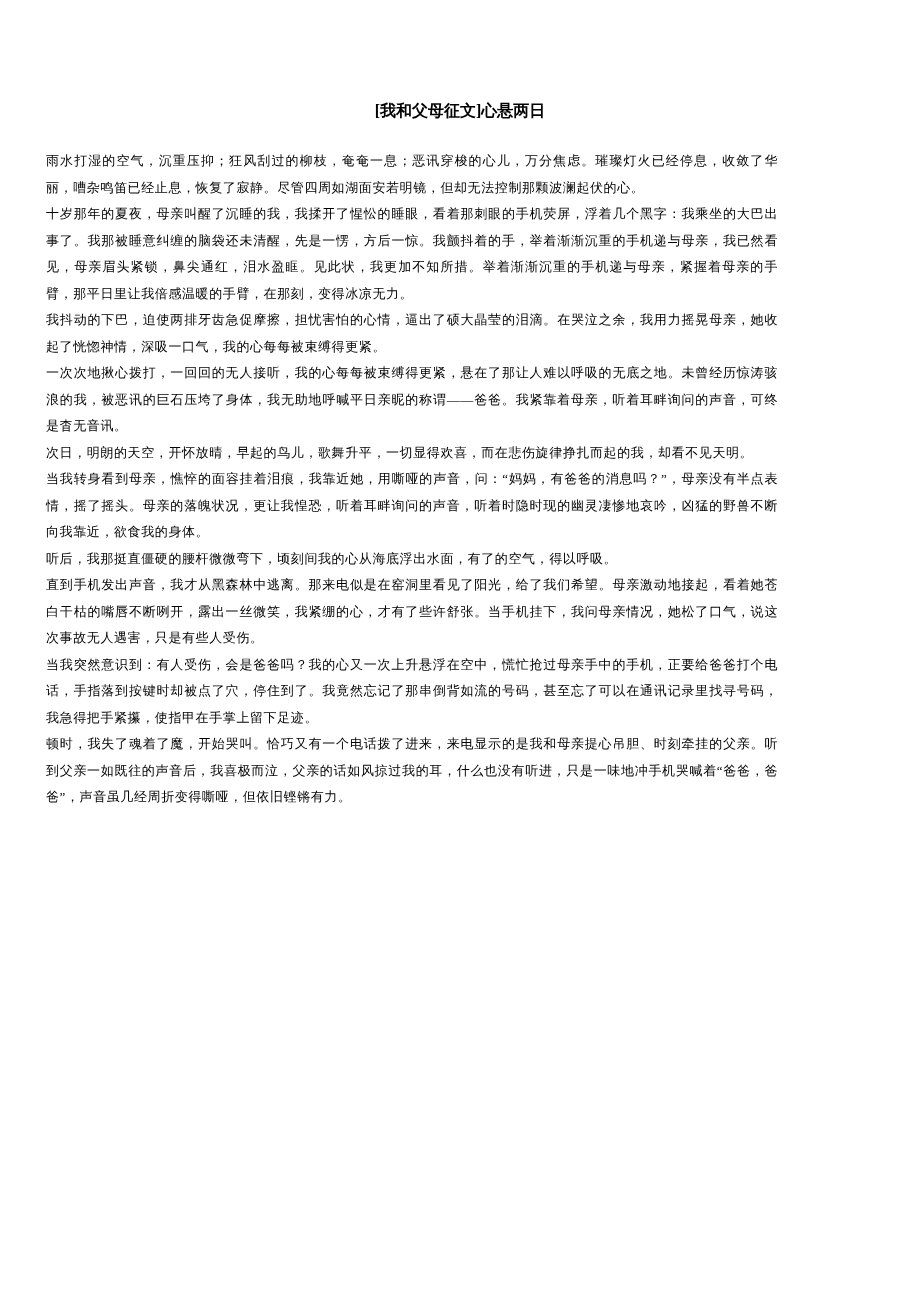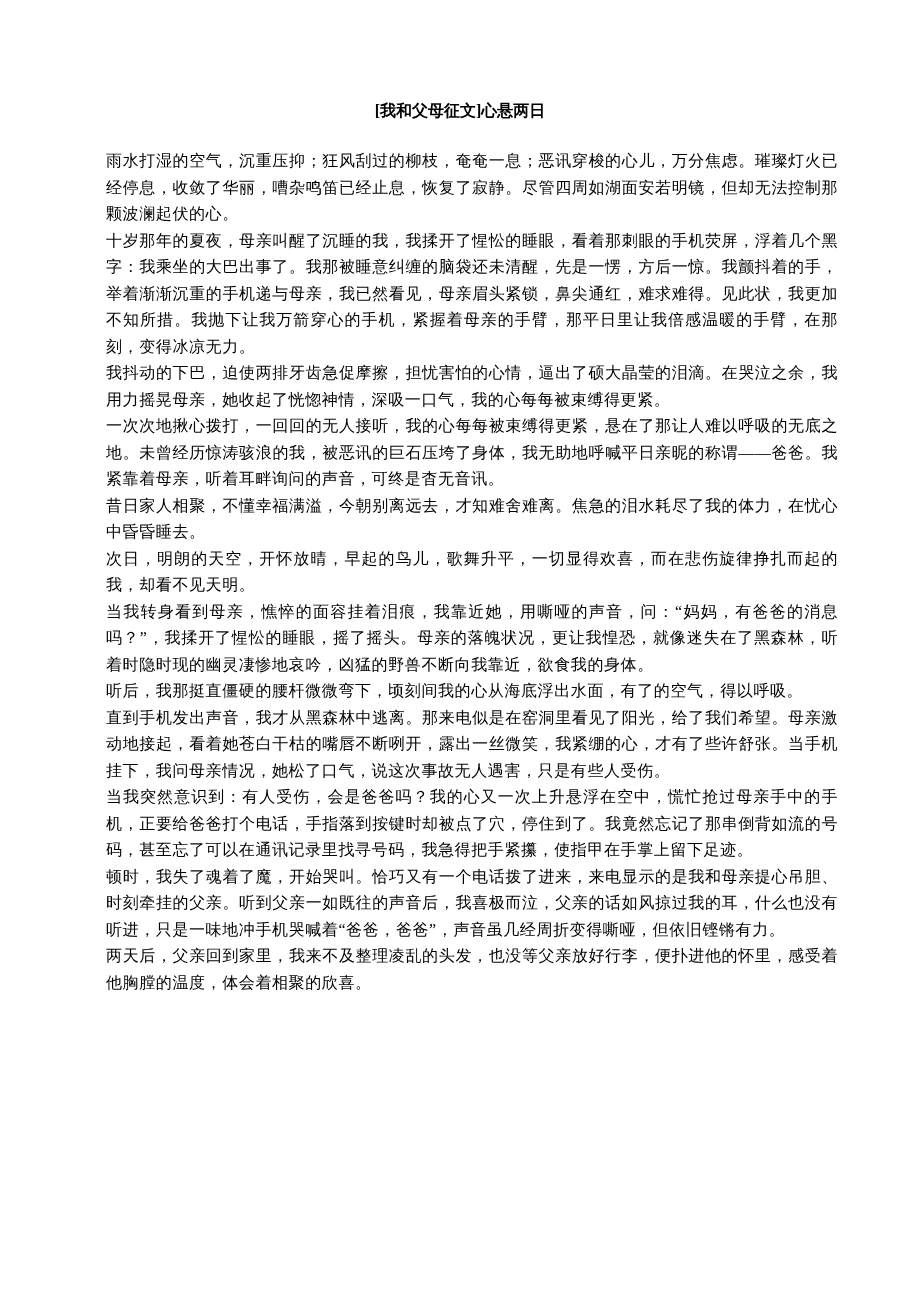--- a/index.html
+++ b/index.html
@@ -21,47 +21,45 @@
     padding-top: 98px;
     width: 920px;
     text-align: center;
     font-size: 16px;
     font-weight: bold;
     line-height: 26px;
     color: #000000;
   }
   .doc-body {
     margin-top: 24px;
-    margin-left: 106px;
+    margin-left: 46px;
     width: 732px;
-    font-size: 16px;
+    font-size: 13px;
     line-height: 26.5px;
     letter-spacing: 0.6px;
     text-align: justify;
     text-justify: inter-ideograph;
     color: #000000;
   }
   .doc-body p.para {
     margin: 0;
     padding: 0;
     text-indent: 0;
   }
 </style>
 </head>
 <body>
 
 <div class="page">
   <h1 class="doc-title">[我和父母征文]心悬两日</h1>
   <div class="doc-body">
       <p class="para">雨水打湿的空气，沉重压抑；狂风刮过的柳枝，奄奄一息；恶讯穿梭的心儿，万分焦虑。璀璨灯火已经停息，收敛了华丽，嘈杂鸣笛已经止息，恢复了寂静。尽管四周如湖面安若明镜，但却无法控制那颗波澜起伏的心。</p>
-      <p class="para">十岁那年的夏夜，母亲叫醒了沉睡的我，我揉开了惺忪的睡眼，看着那刺眼的手机荧屏，浮着几个黑字：我乘坐的大巴出事了。我那被睡意纠缠的脑袋还未清醒，先是一愣，方后一惊。我颤抖着的手，举着渐渐沉重的手机递与母亲，我已然看见，母亲眉头紧锁，鼻尖通红，难求难得。见此状，我更加不知所措。我抛下让我万箭穿心的手机，紧握着母亲的手臂，那平日里让我倍感温暖的手臂，在那刻，变得冰凉无力。</p>
+      <p class="para">十岁那年的夏夜，母亲叫醒了沉睡的我，我揉开了惺忪的睡眼，看着那刺眼的手机荧屏，浮着几个黑字：我乘坐的大巴出事了。我那被睡意纠缠的脑袋还未清醒，先是一愣，方后一惊。我颤抖着的手，举着渐渐沉重的手机递与母亲，我已然看见，母亲眉头紧锁，鼻尖通红，泪水盈眶。见此状，我更加不知所措。举着渐渐沉重的手机递与母亲，紧握着母亲的手臂，那平日里让我倍感温暖的手臂，在那刻，变得冰凉无力。</p>
       <p class="para">我抖动的下巴，迫使两排牙齿急促摩擦，担忧害怕的心情，逼出了硕大晶莹的泪滴。在哭泣之余，我用力摇晃母亲，她收起了恍惚神情，深吸一口气，我的心每每被束缚得更紧。</p>
       <p class="para">一次次地揪心拨打，一回回的无人接听，我的心每每被束缚得更紧，悬在了那让人难以呼吸的无底之地。未曾经历惊涛骇浪的我，被恶讯的巨石压垮了身体，我无助地呼喊平日亲昵的称谓——爸爸。我紧靠着母亲，听着耳畔询问的声音，可终是杳无音讯。</p>
-      <p class="para">昔日家人相聚，不懂幸福满溢，今朝别离远去，才知难舍难离。焦急的泪水耗尽了我的体力，在忧心中昏昏睡去。</p>
       <p class="para">次日，明朗的天空，开怀放晴，早起的鸟儿，歌舞升平，一切显得欢喜，而在悲伤旋律挣扎而起的我，却看不见天明。</p>
-      <p class="para">当我转身看到母亲，憔悴的面容挂着泪痕，我靠近她，用嘶哑的声音，问：“妈妈，有爸爸的消息吗？”，我揉开了惺忪的睡眼，摇了摇头。母亲的落魄状况，更让我惶恐，就像迷失在了黑森林，听着时隐时现的幽灵凄惨地哀吟，凶猛的野兽不断向我靠近，欲食我的身体。</p>
+      <p class="para">当我转身看到母亲，憔悴的面容挂着泪痕，我靠近她，用嘶哑的声音，问：“妈妈，有爸爸的消息吗？”，母亲没有半点表情，摇了摇头。母亲的落魄状况，更让我惶恐，听着耳畔询问的声音，听着时隐时现的幽灵凄惨地哀吟，凶猛的野兽不断向我靠近，欲食我的身体。</p>
       <p class="para">听后，我那挺直僵硬的腰杆微微弯下，顷刻间我的心从海底浮出水面，有了的空气，得以呼吸。</p>
       <p class="para">直到手机发出声音，我才从黑森林中逃离。那来电似是在窑洞里看见了阳光，给了我们希望。母亲激动地接起，看着她苍白干枯的嘴唇不断咧开，露出一丝微笑，我紧绷的心，才有了些许舒张。当手机挂下，我问母亲情况，她松了口气，说这次事故无人遇害，只是有些人受伤。</p>
       <p class="para">当我突然意识到：有人受伤，会是爸爸吗？我的心又一次上升悬浮在空中，慌忙抢过母亲手中的手机，正要给爸爸打个电话，手指落到按键时却被点了穴，停住到了。我竟然忘记了那串倒背如流的号码，甚至忘了可以在通讯记录里找寻号码，我急得把手紧攥，使指甲在手掌上留下足迹。</p>
       <p class="para">顿时，我失了魂着了魔，开始哭叫。恰巧又有一个电话拨了进来，来电显示的是我和母亲提心吊胆、时刻牵挂的父亲。听到父亲一如既往的声音后，我喜极而泣，父亲的话如风掠过我的耳，什么也没有听进，只是一味地冲手机哭喊着“爸爸，爸爸”，声音虽几经周折变得嘶哑，但依旧铿锵有力。</p>
-      <p class="para">两天后，父亲回到家里，我来不及整理凌乱的头发，也没等父亲放好行李，便扑进他的怀里，感受着他胸膛的温度，体会着相聚的欣喜。</p>
     </div>
 </div>
 
 </body></html>

